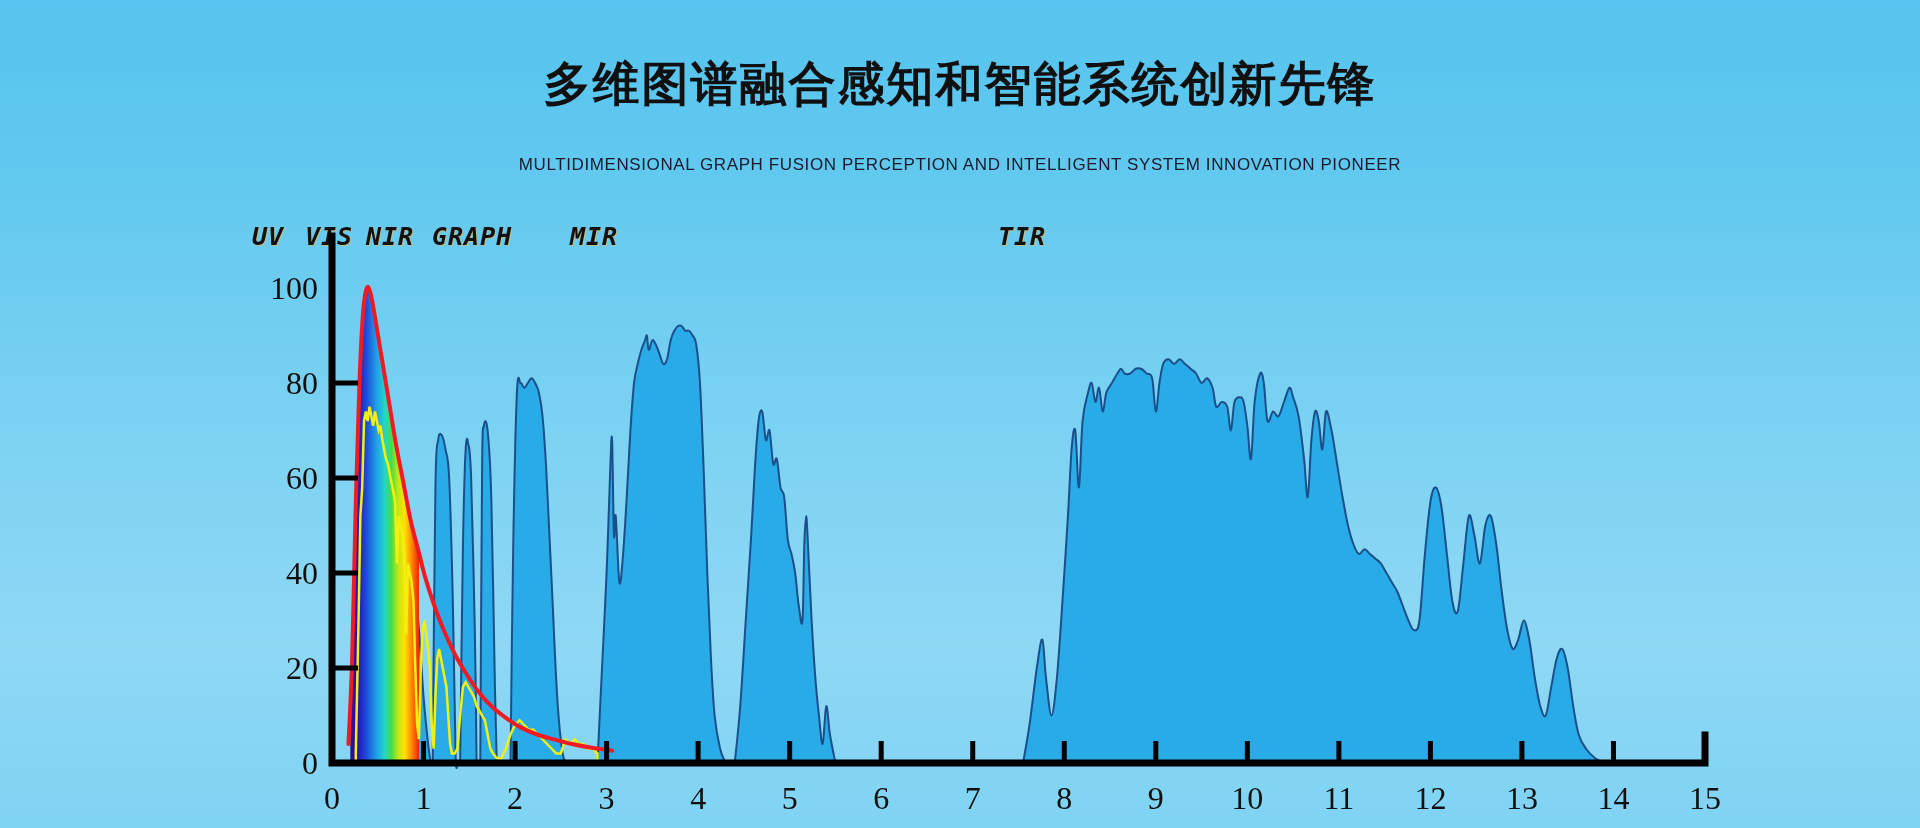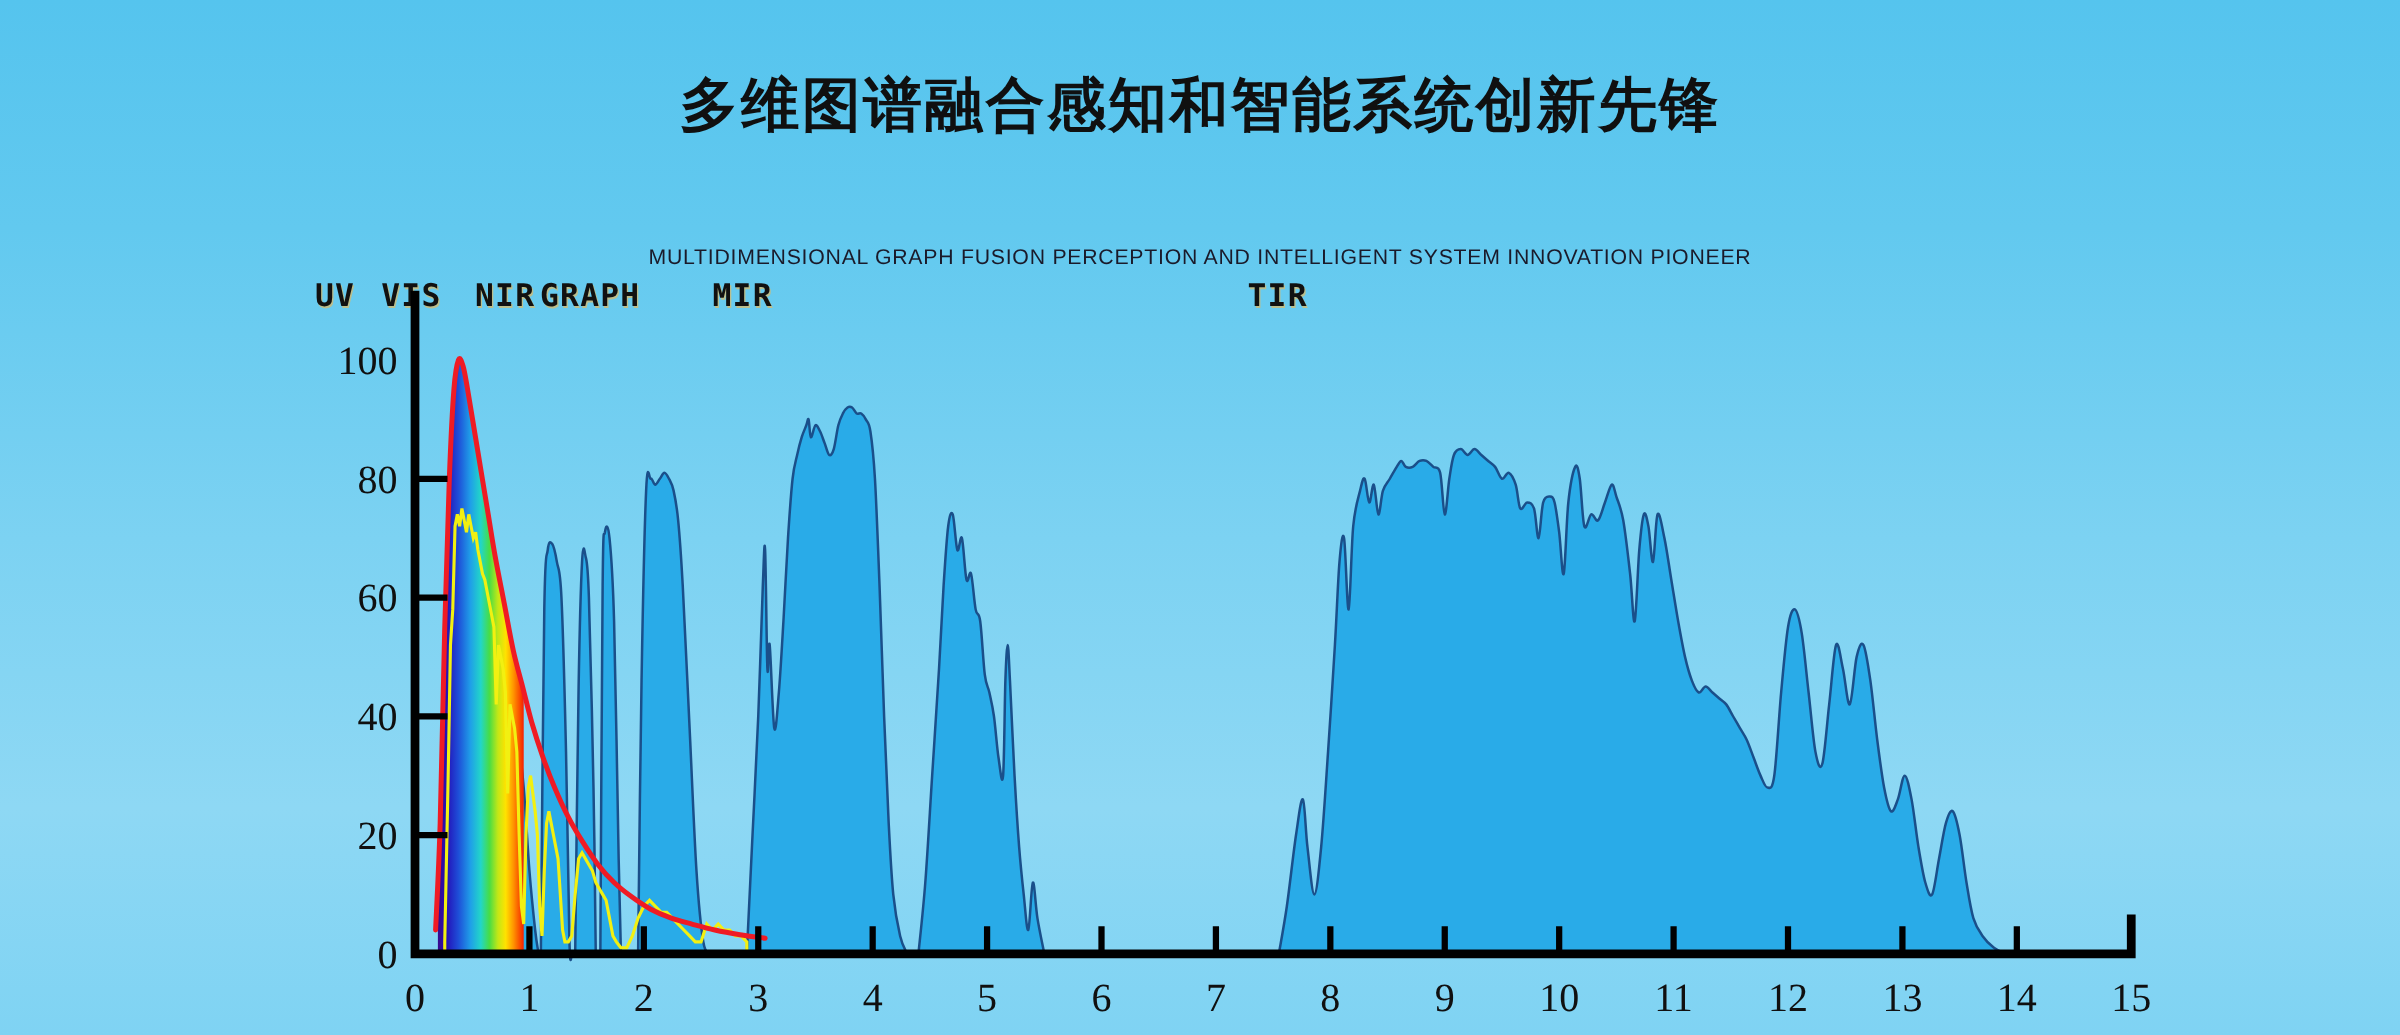--- a/index.html
+++ b/index.html
@@ -12,44 +12,44 @@
   #stage{position:absolute;inset:0;}
   .title{
     position:absolute;left:0;right:0;top:58px;text-align:center;
     font-family:"Liberation Sans","DejaVu Sans",sans-serif;
     font-weight:bold;font-size:47px;letter-spacing:2px;color:#101010;
     line-height:1.1;white-space:nowrap;
   }
   .subtitle{
     position:absolute;left:0;right:0;top:155px;text-align:center;
     font-family:"Liberation Sans",sans-serif;
-    font-size:17px;letter-spacing:0.6px;color:#1a1a2a;white-space:nowrap;margin-top:41px;
+    font-size:17px;letter-spacing:0.6px;color:#1a1a2a;white-space:nowrap;
   }
-  .bandlabels{position:absolute;left:0;top:222px;width:1808px;height:34px;}
+  .bandlabels{position:absolute;left:0;top:222px;width:1808px;height:34px;font-style:italic;}
   .bandlabel{
     position:absolute;top:0;
     font-family:"DejaVu Sans Mono","Liberation Mono",monospace;
     font-weight:bold;font-size:25px;color:#111;letter-spacing:1px;
     text-shadow:1px 1px 0 rgba(255,180,60,.55);
     white-space:nowrap;
   }
   svg.plot{position:absolute;left:0;top:0;}
 </style>
 </head>
 <body>
 
 <div id="stage">
 
   <div class="title">多维图谱融合感知和智能系统创新先锋</div>
   <div class="subtitle">MULTIDIMENSIONAL GRAPH FUSION PERCEPTION AND INTELLIGENT SYSTEM INNOVATION PIONEER</div>
 
   <div class="bandlabels">
     <div class="bandlabel" style="left:252px">UV</div>
     <div class="bandlabel" style="left:305px">VIS</div>
-    <div class="bandlabel" style="left:380px">NIR</div>
+    <div class="bandlabel" style="left:366px">NIR</div>
     <div class="bandlabel" style="left:432px">GRAPH</div>
     <div class="bandlabel" style="left:570px">MIR</div>
     <div class="bandlabel" style="left:998px">TIR</div>
   </div>
 
   <svg class="plot" width="1920" height="828">
     <defs>
       <linearGradient id="rainbow" x1="0" y1="0" x2="1" y2="0">
         <stop offset="0" stop-color="#3a0a8c"></stop>
         <stop offset="0.10" stop-color="#2410b8"></stop>

